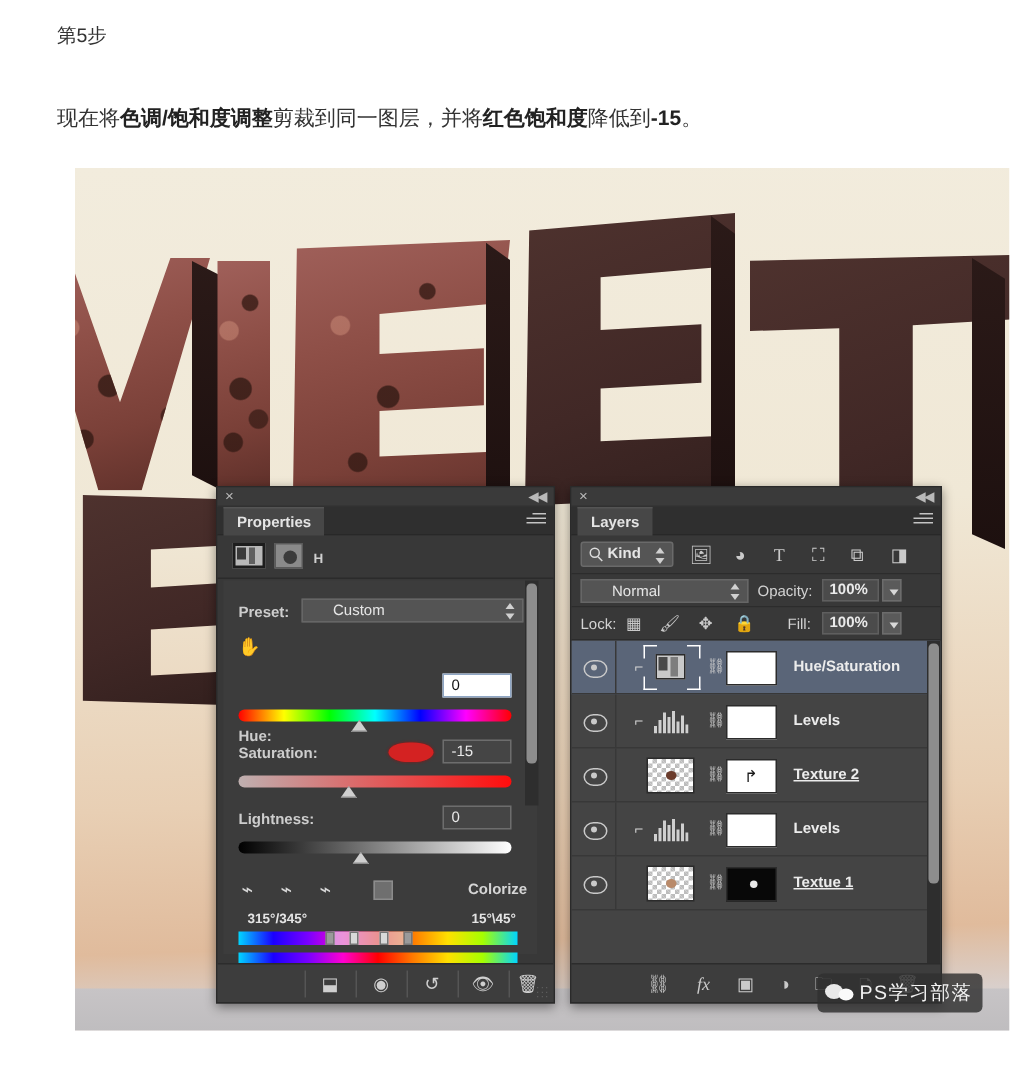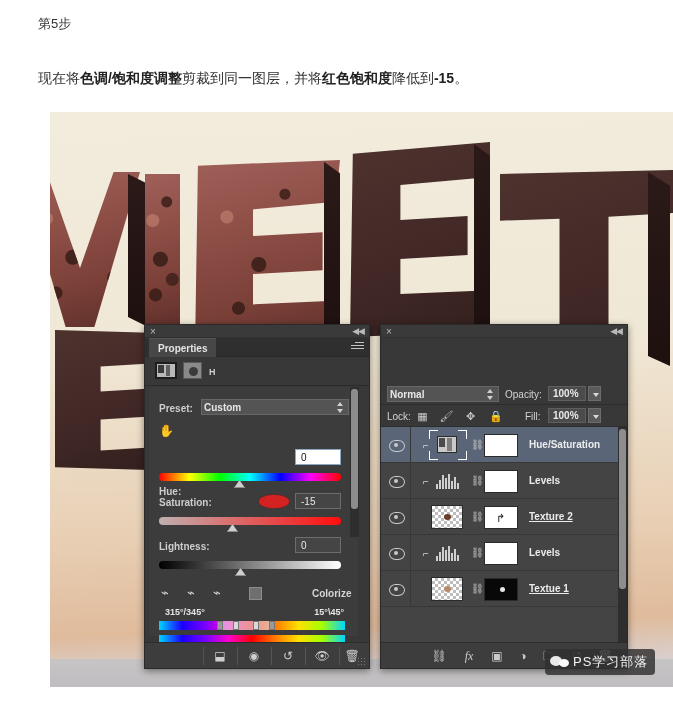--- a/index.html
+++ b/index.html
@@ -107,21 +107,21 @@
   .prop-body { position:absolute; left:4px; top:62px; width:209px; bottom:32px; background:#3c3c3c; }
   .prop-scroll {
     position:absolute; right:-1px; top:0; width:9px; height:150px;
     background:#2e2e2e;
   }
   .prop-scroll i { position:absolute; left:1px; top:2px; width:7px; height:120px; background:#8d8d8d; border-radius:3px; display:block;}
 
   .row-label { position:absolute; font-size:10px; font-weight:bold; color:#cdcdcd; }
   .ps-select {
     position:absolute; height:16px; background:#545454; border:1px solid #666;
-    color:#e6e6e6; font-size:10px; font-weight:bold; line-height:15px; padding-left:2px;
+    color:#e6e6e6; font-size:10px; font-weight:normal; line-height:15px; padding-left:20px;
   }
   .ps-select .arrows {
     position:absolute; right:5px; top:2px; width:6px; height:11px;
   }
   .ps-select .arrows::before{content:"";position:absolute;top:0;left:0;border-left:3px solid transparent;border-right:3px solid transparent;border-bottom:4px solid #d0d0d0;}
   .ps-select .arrows::after{content:"";position:absolute;bottom:0;left:0;border-left:3px solid transparent;border-right:3px solid transparent;border-top:4px solid #d0d0d0;}
 
   .hand-ico { position:absolute; left:10px; top:2px; width:20px; height:16px; color:#cfcfcf; font-size:12px; line-height:16px;}
 
   .num-field {
@@ -385,21 +385,42 @@
       <div class="foot-btn" style="left:192px;">🗑</div>
       <div class="grip"></div>
     </div>
   </div>
 
   <div class="ps-panel" id="layers-panel">
     <div class="panel-topbar">
       <div class="tb-close">×</div>
       <div class="tb-collapse">◀◀</div>
     </div>
-
+    <div class="panel-tabrow">
+      <div class="panel-tab">Layers</div>
+      <div class="panel-menu">
+          <span></span>
+          <span></span>
+          <span></span>
+        </div>
+    </div>
+
+    <div class="lay-filter">
+      <div class="kind-pill">
+        <span class="mag"></span>
+        <span class="txt">Kind</span>
+        <span class="arrows"></span>
+      </div>
+      <div class="filt-ico" style="left:78px;">🖼</div>
+      <div class="filt-ico" style="left:104px;">◕</div>
+      <div class="filt-ico" style="left:130px; font-family:'Liberation Serif',serif;">T</div>
+      <div class="filt-ico" style="left:156px;">⛶</div>
+      <div class="filt-ico" style="left:182px;">⧉</div>
+      <div class="filt-ico" style="left:210px;">◨</div>
+    </div>
 
     <div class="lay-blend">
       <div class="ps-select" style="left:6px; top:3px; width:112px;">
         <span>Normal</span>
         <span class="arrows"></span>
       </div>
       <div class="small-lbl" style="left:124px; top:6px;">Opacity:</div>
       <div class="pct-field" style="left:167px; top:3px; width:38px;">100%</div>
       <div class="pct-arrow" style="left:207px; top:3px;"></div>
     </div>

